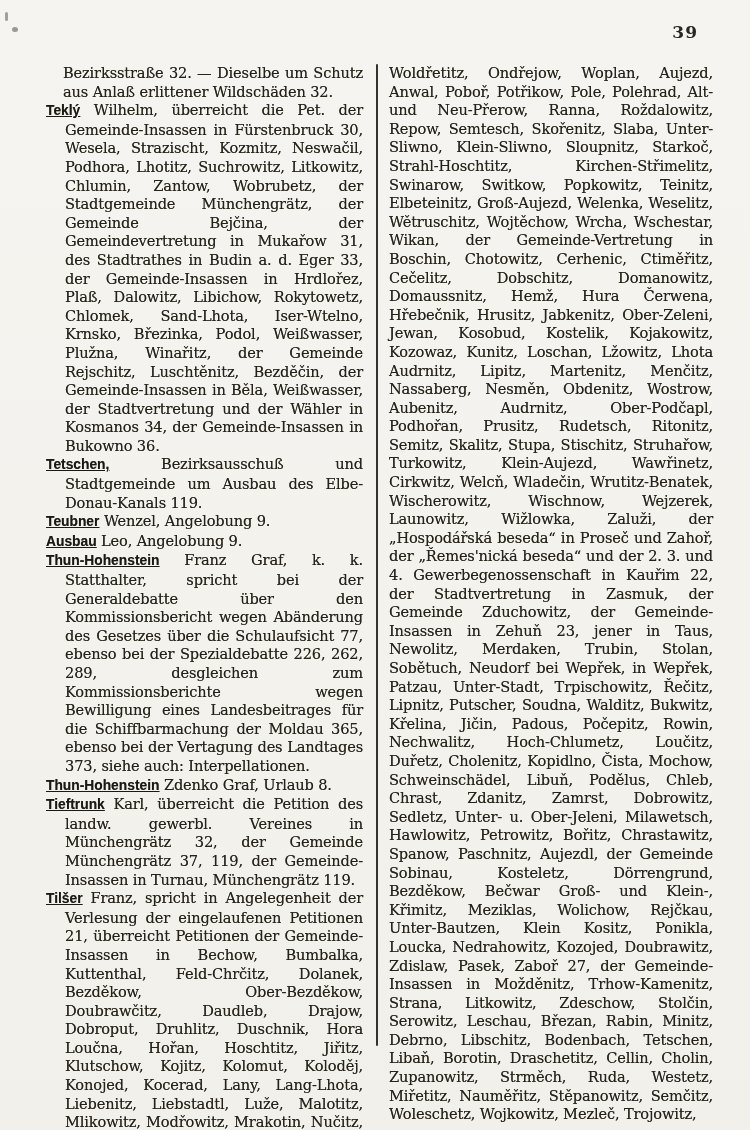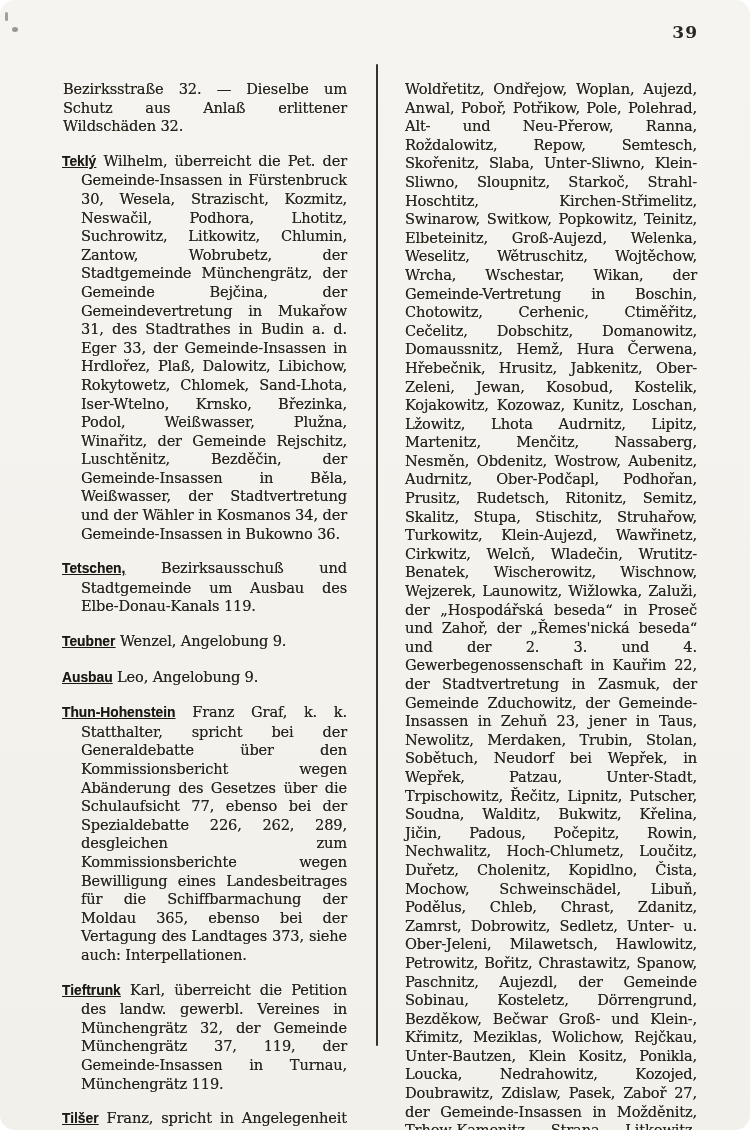--- a/index.html
+++ b/index.html
@@ -3,21 +3,20 @@
 <meta charset="utf-8">
 <style>
   html,body{margin:0;padding:0;}
   .page{
     position:relative;
     width:750px;height:1130px;
     background:linear-gradient(180deg,#f5f4f0 0%,#f3f2ed 55%,#f1f0eb 100%);
     overflow:hidden;
     font-family:"DejaVu Serif", serif;
     color:#262219;
-    border-radius:15px;
   }
   .speck{
     position:absolute;left:12px;top:27px;width:6px;height:5px;
     background:#83817a;border-radius:50%;opacity:.8;
   }
   .speck2{
     position:absolute;left:5px;top:12px;width:3px;height:9px;
     background:#5d5b55;opacity:.55;border-radius:2px;
   }
   .page-number{
@@ -34,21 +33,21 @@
     letter-spacing:-0.15px;
     text-shadow:0 0 0.4px rgba(20,16,10,0.55);
     hyphens:none;
   }
   .col.left{width:317px;}
   .col.right{width:324px;}
   .divider{
     width:2px;height:982px;background:#37332c;
     margin:0 11px 0 13px;border-radius:1px;
   }
-  p{margin:16px;padding:0;}
+  p{margin:0;padding:0;}
   .cont-prev{margin-left:17px;}
   .entry{padding-left:19px;text-indent:-19px;}
   .head{
     font-family:"Liberation Sans", sans-serif;
     font-weight:700;font-size:13.8px;letter-spacing:0;
     color:#1c1913;
     text-decoration:underline;
   }
 </style>
 </head>
@@ -61,20 +60,21 @@
 
   <div class="columns">
     <div class="col left">
       <p class="cont-prev">Bezirksstraße 32. — Dieselbe um Schutz aus Anlaß erlittener Wildschäden 32.</p>
       <div id="entries">
           <p class="entry"><b class="head">Teklý</b><span> Wilhelm, überreicht die Pet. der Gemeinde-Insassen in Fürstenbruck 30, Wesela, Strazischt, Kozmitz, Neswačil, Podhora, Lhotitz, Suchrowitz, Litkowitz, Chlumin, Zantow, Wobrubetz, der Stadtgemeinde Münchengrätz, der Gemeinde Bejčina, der Gemeindevertretung in Mukařow 31, des Stadtrathes in Budin a. d. Eger 33, der Gemeinde-Insassen in Hrdlořez, Plaß, Dalowitz, Libichow, Rokytowetz, Chlomek, Sand-Lhota, Iser-Wtelno, Krnsko, Březinka, Podol, Weißwasser, Plužna, Winařitz, der Gemeinde Rejschitz, Luschtěnitz, Bezděčin, der Gemeinde-Insassen in Běla, Weißwasser, der Stadtvertretung und der Wähler in Kosmanos 34, der Gemeinde-Insassen in Bukowno 36.</span></p>
           <p class="entry"><b class="head">Tetschen,</b><span> Bezirksausschuß und Stadtgemeinde um Ausbau des Elbe-Donau-Kanals 119.</span></p>
           <p class="entry"><b class="head">Teubner</b><span> Wenzel, Angelobung 9.</span></p>
           <p class="entry"><b class="head">Ausbau</b><span> Leo, Angelobung 9.</span></p>
           <p class="entry"><b class="head">Thun-Hohenstein</b><span> Franz Graf, k. k. Statthalter, spricht bei der Generaldebatte über den Kommissionsbericht wegen Abänderung des Gesetzes über die Schulaufsicht 77, ebenso bei der Spezialdebatte 226, 262, 289, desgleichen zum Kommissionsberichte wegen Bewilligung eines Landesbeitrages für die Schiffbarmachung der Moldau 365, ebenso bei der Vertagung des Landtages 373, siehe auch: Interpellationen.</span></p>
+          <p class="entry"><b class="head">Thun-Hohenstein</b><span> Zdenko Graf, Urlaub 8.</span></p>
           <p class="entry"><b class="head">Tieftrunk</b><span> Karl, überreicht die Petition des landw. gewerbl. Vereines in Münchengrätz 32, der Gemeinde Münchengrätz 37, 119, der Gemeinde-Insassen in Turnau, Münchengrätz 119.</span></p>
           <p class="entry"><b class="head">Tilšer</b><span> Franz, spricht in Angelegenheit der Verlesung der eingelaufenen Petitionen 21, überreicht Petitionen der Gemeinde-Insassen in Bechow, Bumbalka, Kuttenthal, Feld-Chrčitz, Dolanek, Bezděkow, Ober-Bezděkow, Doubrawčitz, Daudleb, Drajow, Dobroput, Druhlitz, Duschnik, Hora Loučna, Hořan, Hoschtitz, Jiřitz, Klutschow, Kojitz, Kolomut, Koloděj, Konojed, Kocerad, Lany, Lang-Lhota, Liebenitz, Liebstadtl, Luže, Malotitz, Mlikowitz, Modřowitz, Mrakotin, Nučitz, Obrub, Chrast,</span></p>
         </div>
     </div>
 
     <div class="divider"></div>
 
     <div class="col right">
       <p>Woldřetitz, Ondřejow, Woplan, Aujezd, Anwal, Poboř, Potřikow, Pole, Polehrad, Alt- und Neu-Přerow, Ranna, Roždalowitz, Repow, Semtesch, Skořenitz, Slaba, Unter-Sliwno, Klein-Sliwno, Sloupnitz, Starkoč, Strahl-Hoschtitz, Kirchen-Střimelitz, Swinarow, Switkow, Popkowitz, Teinitz, Elbeteinitz, Groß-Aujezd, Welenka, Weselitz, Wětruschitz, Wojtěchow, Wrcha, Wschestar, Wikan, der Gemeinde-Vertretung in Boschin, Chotowitz, Cerhenic, Ctiměřitz, Cečelitz, Dobschitz, Domanowitz, Domaussnitz, Hemž, Hura Čerwena, Hřebečnik, Hrusitz, Jabkenitz, Ober-Zeleni, Jewan, Kosobud, Kostelik, Kojakowitz, Kozowaz, Kunitz, Loschan, Lžowitz, Lhota Audrnitz, Lipitz, Martenitz, Menčitz, Nassaberg, Nesměn, Obdenitz, Wostrow, Aubenitz, Audrnitz, Ober-Podčapl, Podhořan, Prusitz, Rudetsch, Ritonitz, Semitz, Skalitz, Stupa, Stischitz, Struhařow, Turkowitz, Klein-Aujezd, Wawřinetz, Cirkwitz, Welcň, Wladečin, Wrutitz-Benatek, Wischerowitz, Wischnow, Wejzerek, Launowitz, Wižlowka, Zaluži, der „Hospodářská beseda“ in Proseč und Zahoř, der „Řemes'nická beseda“ und der 2. 3. und 4. Gewerbegenossenschaft in Kauřim 22, der Stadtvertretung in Zasmuk, der Gemeinde Zduchowitz, der Gemeinde-Insassen in Zehuň 23, jener in Taus, Newolitz, Merdaken, Trubin, Stolan, Sobětuch, Neudorf bei Wepřek, in Wepřek, Patzau, Unter-Stadt, Trpischowitz, Řečitz, Lipnitz, Putscher, Soudna, Walditz, Bukwitz, Křelina, Jičin, Padous, Počepitz, Rowin, Nechwalitz, Hoch-Chlumetz, Loučitz, Duřetz, Cholenitz, Kopidlno, Čista, Mochow, Schweinschädel, Libuň, Podělus, Chleb, Chrast, Zdanitz, Zamrst, Dobrowitz, Sedletz, Unter- u. Ober-Jeleni, Milawetsch, Hawlowitz, Petrowitz, Bořitz, Chrastawitz, Spanow, Paschnitz, Aujezdl, der Gemeinde Sobinau, Kosteletz, Dörrengrund, Bezděkow, Bečwar Groß- und Klein-, Křimitz, Meziklas, Wolichow, Rejčkau, Unter-Bautzen, Klein Kositz, Ponikla, Loucka, Nedrahowitz, Kozojed, Doubrawitz, Zdislaw, Pasek, Zaboř 27, der Gemeinde-Insassen in Možděnitz, Trhow-Kamenitz, Strana, Litkowitz, Zdeschow, Stolčin, Serowitz, Leschau, Březan, Rabin, Minitz, Debrno, Libschitz, Bodenbach, Tetschen, Libaň, Borotin, Draschetitz, Cellin, Cholin, Zupanowitz, Strměch, Ruda, Westetz, Miřetitz, Nauměřitz, Stěpanowitz, Semčitz, Woleschetz, Wojkowitz, Mezleč, Trojowitz,</p>
     </div>

